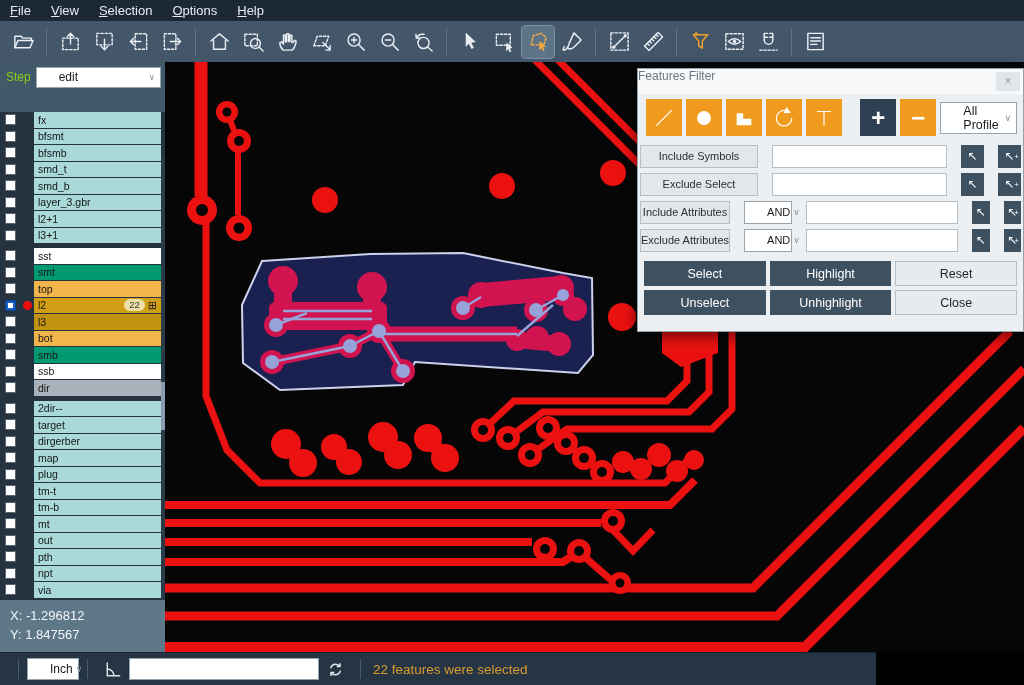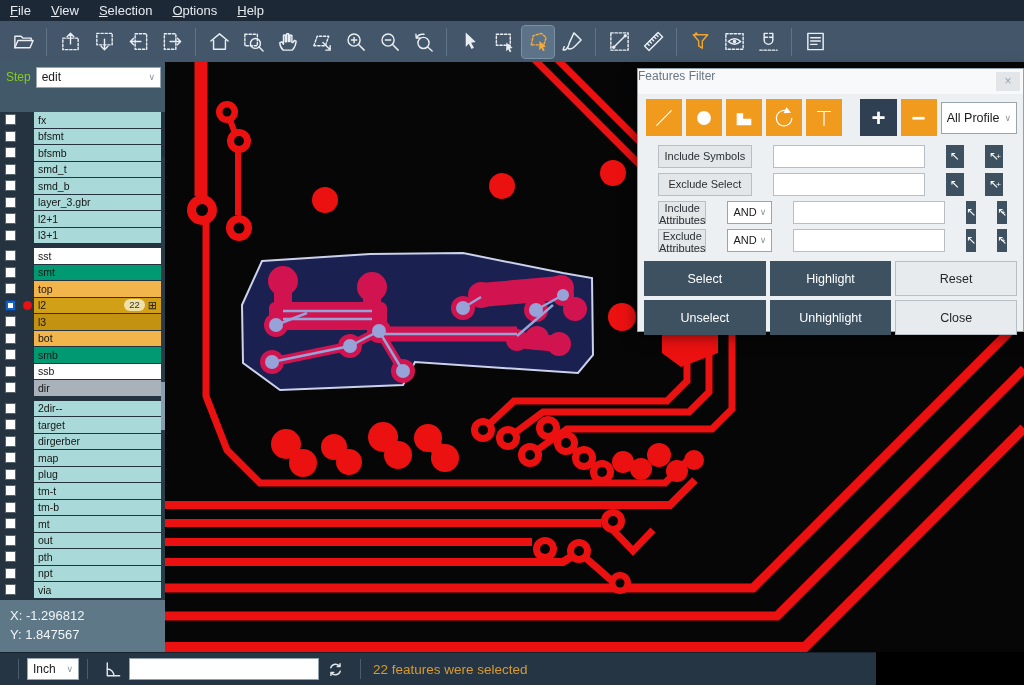--- a/index.html
+++ b/index.html
@@ -35,21 +35,21 @@
   .tool.active .ic svg .fl{fill:#f3ab3f;stroke:none}
   .tool.accent .ic svg *{stroke:#f2a32c}
   .tool.accent .ic svg .fl{fill:#f2a32c;stroke:none}
   .tb-sep{width:1px;height:28px;background:#5f7487;margin:0 6px}
 
   
   #sidebar{position:absolute;left:0;top:62px;width:165px;height:590px;background:var(--sidebar-bg);z-index:5}
   #step-row{height:30px;display:flex;align-items:center;padding:0 4px 0 6px;gap:5px}
   #step-label{color:#84cc16;font-size:12px}
   .combo{background:#fff;border:1px solid #98a4ae;display:inline-flex;align-items:center;justify-content:space-between;
-    font-size:12px;color:#1a1a1a;padding:0 2px 0 5px;height:21px}
+    font-size:12px;color:#1a1a1a;padding:0 2px 0 22px;height:21px}
   #step-combo{flex:1}
   .chev{color:#8a949c;font-size:9px;padding:0 3px}
   #layer-list{margin-top:20px;background:var(--sidebar-dark);padding-bottom:1px}
   .layer-group{margin-bottom:5px;background:var(--sidebar-dark)}
   .layer-row{display:grid;grid-template-columns:21px 13px 1fr 4px;height:15.5px;margin-bottom:1px;align-items:center}
   .cb{width:11px;height:11px;background:#fff;border:1px solid #5a646c;justify-self:center;position:relative}
   .cb-on{background:#1560c8;border-color:#0c3f86}
   .cbi{position:absolute;left:2px;top:2px;width:5px;height:5px;background:#fff}
   .ind{display:flex;align-items:center;justify-content:center;height:100%}
   .dot{width:9px;height:9px;border-radius:50%;background:#e81010}
@@ -81,30 +81,30 @@
   .dclose{position:absolute;right:3px;top:3px;width:24px;height:19px;background:#e3e6e9;border:none;
     color:#9aa4ac;font-size:12px;line-height:17px;cursor:default}
   .dtools{display:flex;align-items:center;padding:5px 6px 4px 8px;gap:4px}
   .fbtn{width:37px;height:37px;border:none;background:var(--accent-orange);display:flex;align-items:center;justify-content:center;cursor:default}
   .fbtn svg{width:26px;height:26px}
   .fbtn svg *{stroke:#fff;fill:none;stroke-linecap:round;stroke-linejoin:round}
   .fbtn svg .fl{fill:#fff;stroke:none}
   .fbtn.navy{background:#2e4052;margin-left:14px}
   .fbtn .pm{color:#fff;font-size:24px;font-weight:bold;line-height:24px}
   .combo.profile{margin-left:auto;width:78px;height:32px;font-size:12.5px}
-  .frow{display:flex;align-items:center;margin:4px 20px;gap:21px;height:24px}
+  .frow{display:flex;align-items:center;margin:4px 2px;gap:14px;height:24px}
   .flabel{width:118px;height:23px;background:#e3e7ea;border:1px solid #b6bec6;font-size:11px;color:#2a2f34;
     font-family:"Liberation Sans",sans-serif;cursor:default}
   .combo.small{width:48px;height:23px;font-size:11px}
   .fin{flex:1;height:23px;border:1px solid #b6bec6;background:#fff;font-size:11px;padding:0 4px}
   .abtn{width:23px;height:23px;background:var(--navy-button);border:none;color:#fff;font-size:12px;
     line-height:21px;cursor:default;position:relative}
   .abtn i{font-style:normal;font-size:8px;position:absolute;top:1px;right:2px}
   .dactions{display:grid;grid-template-columns:1fr 1fr 1fr;gap:4px;padding:5px 6px}
-  .act{height:35px;border:none;font-size:12.5px;font-family:"Liberation Sans",sans-serif;cursor:default}
+  .act{height:25px;border:none;font-size:12.5px;font-family:"Liberation Sans",sans-serif;cursor:default}
   .act.navy{background:var(--navy-button);color:#fff}
   .act.light{background:#e8ebed;border:1px solid #b6bec6;color:#23282d}
 
   
   #statusbar{position:absolute;left:0;top:652px;width:876px;height:33px;background:var(--statusbar-bg);
     display:flex;align-items:center;padding-left:10px;z-index:6;border-top:1px solid #16222e}
   .vsep{width:1px;height:20px;background:#4a5d70;margin:0 8px}
   .combo.unit{width:52px;height:22px;font-size:12px}
   .sb-ic{display:flex;margin:0 7px}
   .sb-ic svg{width:19px;height:19px}

